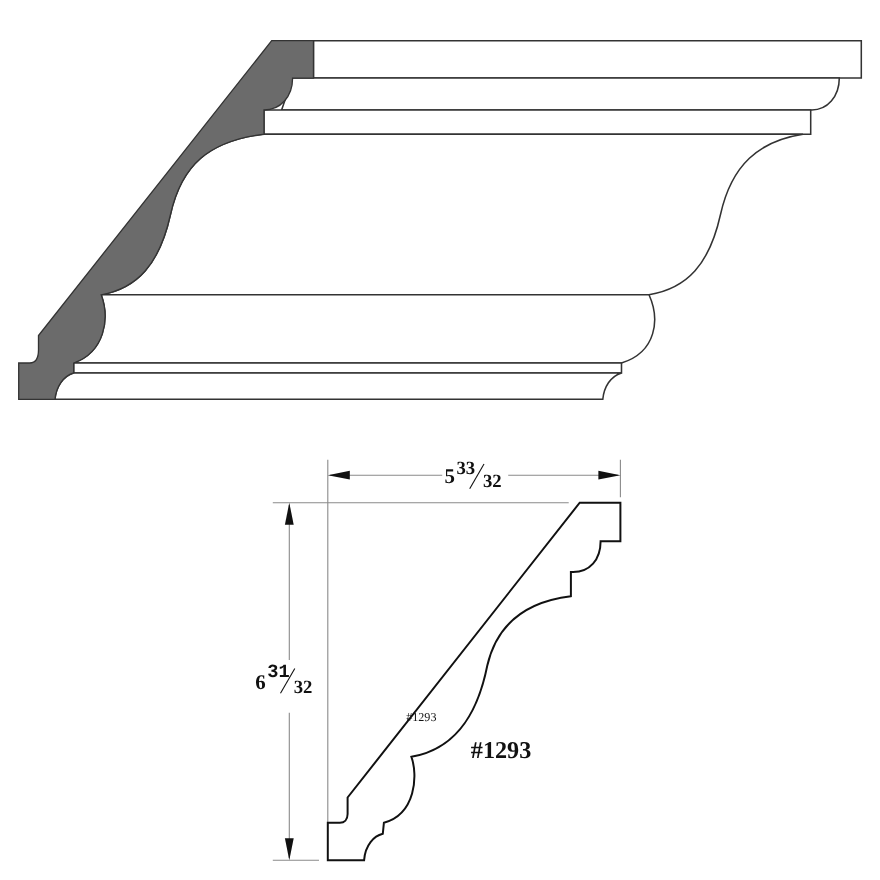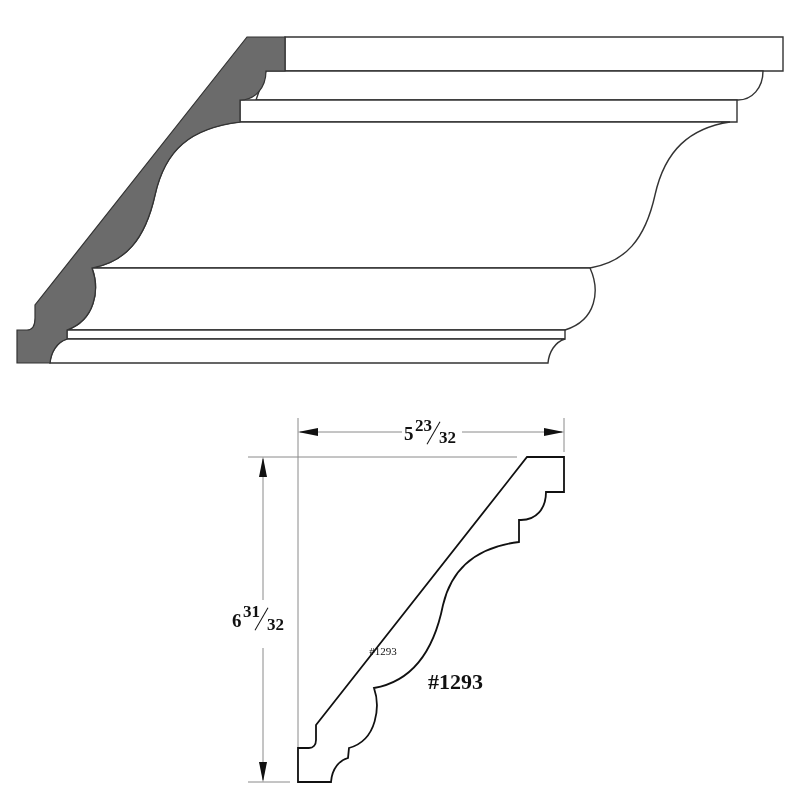--- a/index.html
+++ b/index.html
@@ -69,25 +69,25 @@
          L298,782 L298,748 L309,748
          C313,748 316,745 316,740
          L316,725 Z"></path>
 
     <text x="383" y="655" font-size="11" fill="#eeeeee" text-anchor="middle" class="dim-text" style="font-weight:normal">#1293</text>
   </g>
 </svg>
 
 <div style="position:absolute; left:404px; top:416px; width:60px; height:36px; font-family:'Liberation Serif',serif; font-weight:bold; color:#111;">
   <span style="position:absolute; left:0; top:7px; font-size:19px;">5</span>
-  <span style="position:absolute; left:11px; top:0; font-size:17px;">23</span>
+  <span style="position:absolute; left:11px; top:0; font-size:17px;">33</span>
   <span style="position:absolute; left:29px; top:4px; width:1px; height:26px; background:#111; transform:rotate(30deg);"></span>
   <span style="position:absolute; left:35px; top:12px; font-size:17px;">32</span>
 </div>
 
 <div style="position:absolute; left:232px; top:602px; width:66px; height:40px; font-family:'Liberation Serif',serif; font-weight:bold; color:#111;">
   <span style="position:absolute; left:0; top:8px; font-size:19px;">6</span>
-  <span style="position:absolute; left:11px; top:0; font-size:17px;">31</span>
+  <span style="position:absolute; left:11px; top:0; font-size:17px;font-family:Liberation Mono, monospace;">31</span>
   <span style="position:absolute; left:29px; top:4px; width:1px; height:26px; background:#111; transform:rotate(30deg);"></span>
   <span style="position:absolute; left:35px; top:13px; font-size:17px;">32</span>
 </div>
 
 <div style="position:absolute; left:428px; top:669px; font-family:'Liberation Serif',serif; font-weight:bold; font-size:22px; color:#111;">#1293</div>
 
 </body></html>

